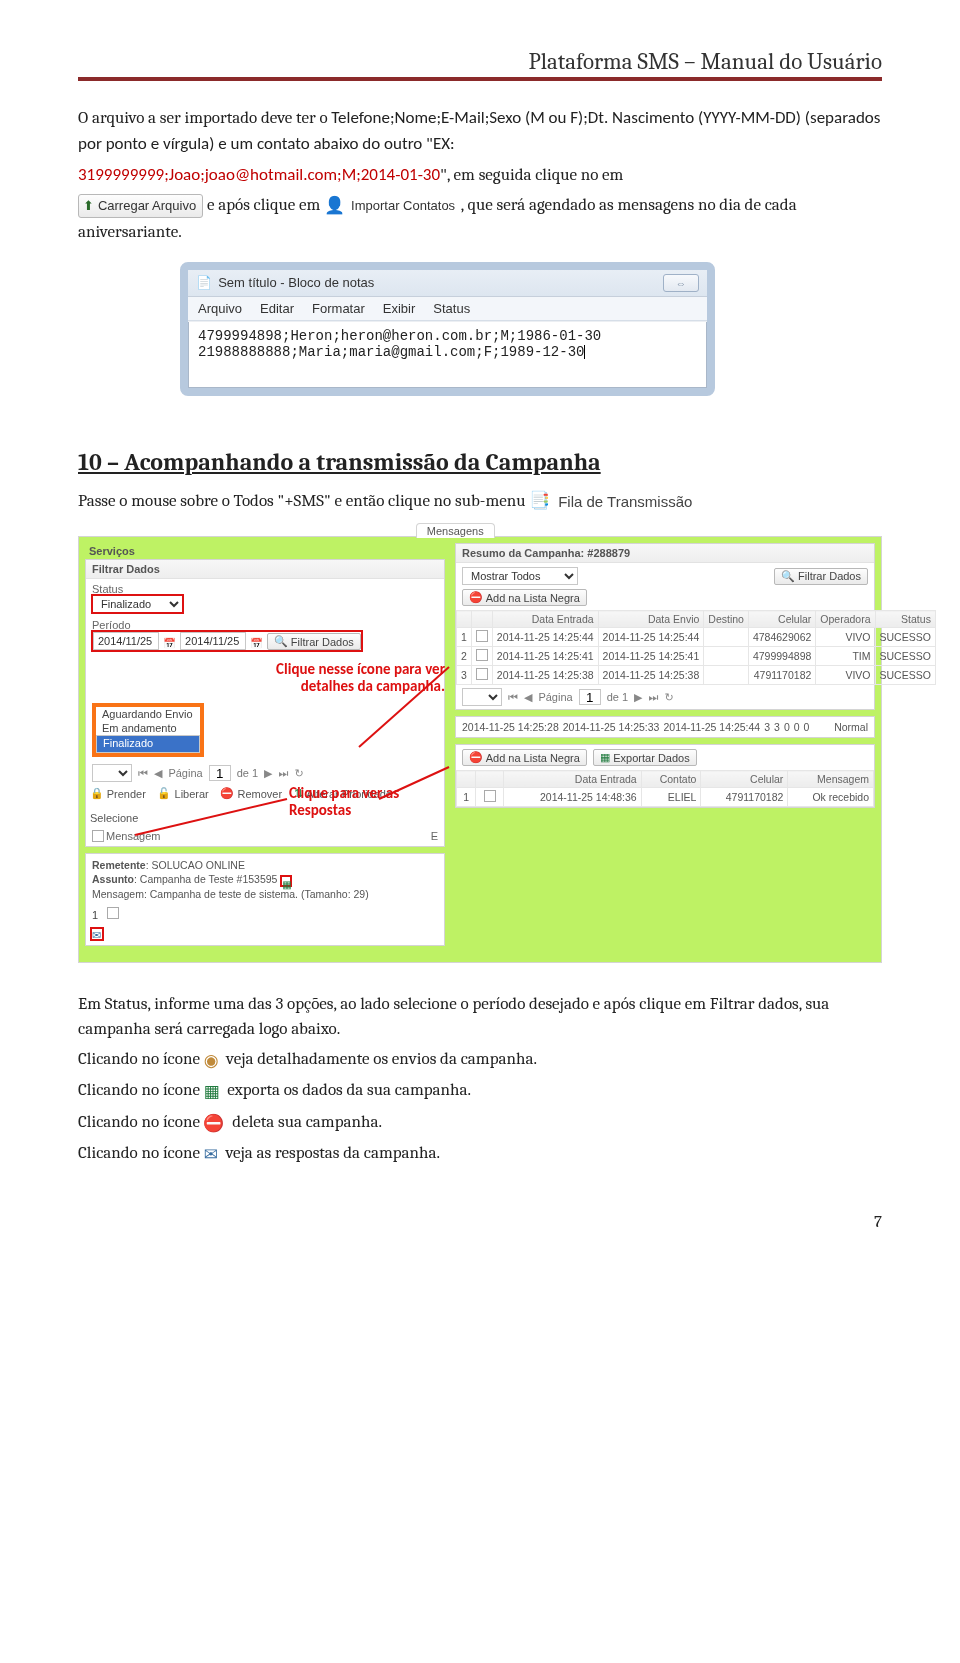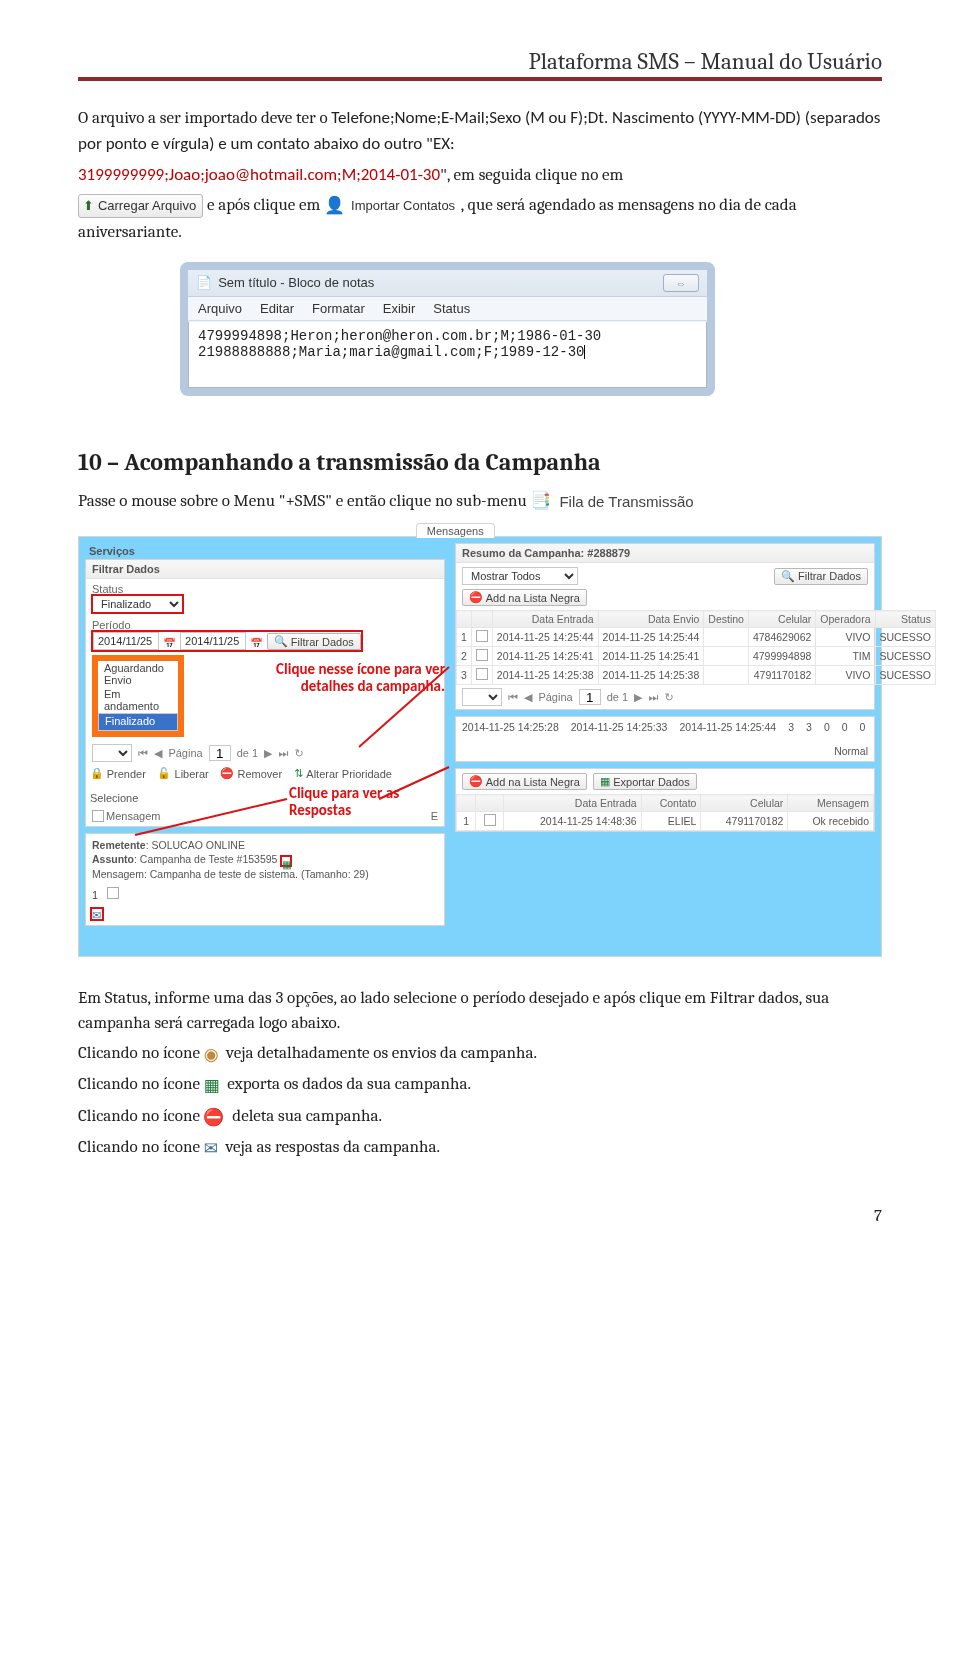--- a/index.html
+++ b/index.html
@@ -59,20 +59,21 @@
   .ic-target { color: #c08a3a; }
   .ic-excel { color: #1f7a3d; }
   .ic-minus { color: #c0392b; }
   .ic-mail { color: #3a6ea0; }
   h2.section {
     font-family: Cambria, Georgia, serif;
     font-size: 24px;
     font-weight: bold;
     margin: 52px 0 12px 0;
     color: #222;
+    text-decoration: underline;
   }
   
   .notepad {
     width: 535px;
     margin: 16px auto 0 102px;
     font-family: "Segoe UI", Tahoma, sans-serif;
     font-size: 13px;
     border: 8px solid #b7c9de;
     border-radius: 8px;
     background: #fff;
@@ -117,22 +118,22 @@
     display:inline-block; width:1px; height:14px; background:#000; vertical-align:middle;
   }
   
   .panel-wrap {
     margin: 22px 0 28px 0;
     font-family: "Segoe UI", Tahoma, Arial, sans-serif;
     font-size: 11px;
     color: #444;
     position: relative;
     border: 1px solid #d4d4d4;
-    background: #7dd3fc;
-    padding: 6px 6px 24px 6px;
+    background: #bef264;
+    padding: 6px 6px 10px 6px;
   }
   .pw-tabbar{
     position:absolute;
     top:-14px; left:42%;
     font-size:11px; color:#555;
     background:#fff;
     border:1px solid #d4d4d4;
     border-bottom:none;
     padding:1px 10px;
     border-radius:4px 4px 0 0;
@@ -183,23 +184,24 @@
     gap:3px;
     border: 1px solid #b8b8b8;
     background: linear-gradient(#fdfdfd,#eaeaea);
     padding: 1px 6px;
     font-size: 11px;
     color: #444;
     border-radius: 2px;
   }
   .btn-sm .mag { color:#4b80b5; }
   .status-list {
-    border:6px solid #f97316;
-    width:92px;
+    border:4px solid #f97316;
+    width:112px;
     font-size:11px;
+    margin-top:48px;
   }
   .status-list .opt{ padding:1px 6px; }
   .status-list .opt.sel{ background:#3a72c8; color:#fff; }
   .redbox { outline: 2px solid #d11; outline-offset: -1px; }
   .redbox-thin { border: 2px solid #d11; }
   .pager { display:flex; align-items:center; gap:6px; padding:3px 6px; color:#777;}
   .pager .pgicon{ color:#888; }
   .pager input{ width:22px; height:16px; text-align:center; border:1px solid #c8c8c8;}
   .actionrow { display:flex; gap:12px; padding:2px 4px; flex-wrap:wrap; color:#555;}
   .actionrow span{ display:inline-flex; align-items:center; gap:3px;}
@@ -214,21 +216,21 @@
   }
   .callout.c1 { top: 124px; left: 146px; width:220px;text-align:right; }
   .callout.c2 { top: 248px; left: 210px; width:170px; }
   .leaderlines svg { position:absolute; top:0; left:0; pointer-events:none; }
   .tbl { width:100%; border-collapse:collapse; font-size:10.5px; }
   .tbl th, .tbl td { border:1px solid #e6e6e6; padding:2px 4px; text-align:right; color:#555; white-space:nowrap; }
   .tbl th { background:linear-gradient(#f7f7f7,#ececec); font-weight:normal; color:#666; }
   .tbl td.center, .tbl th.center{ text-align:center; }
   .cb { width:12px; height:12px; border:1px solid #aaa; display:inline-block; background:#fff;}
   .small-muted { color:#888; font-size:10.5px; }
-  .summary-row { display:flex; gap:12px; font-size:10.5px; color:#555; padding:4px 6px; flex-wrap:wrap;}
+  .summary-row { display:flex; gap:4px; font-size:10.5px; color:#555; padding:4px 6px; flex-wrap:wrap;}
   .page-num {
     text-align: right;
     font-family: Cambria, serif;
     font-size: 17px;
     margin-top: 44px;
   }
   .ic { display:inline-block; }
   .after-panel p { font-size:17px; line-height:1.5; }
   .legend-icons .ic { vertical-align:-2px; }
 </style>
@@ -270,21 +272,21 @@
       <span>Formatar</span>
       <span>Exibir</span>
       <span>Status</span>
     </div>
     <div class="np-body"><span>4799994898;Heron;heron@heron.com.br;M;1986-01-30</span>
 <span>21988888888;Maria;maria@gmail.com;F;1989-12-30</span><span class="np-caret"></span></div>
   </div>
 
   <h2 class="section">10 – Acompanhando a transmissão da Campanha</h2>
   <p>
-    <span>Passe o mouse sobre o Menu "+SMS" e então clique no sub-menu </span>
+    <span>Passe o mouse sobre o Todos "+SMS" e então clique no sub-menu </span>
     <span class="ic ic-queue">📑</span>
     <span class="inline-btn" style="border:none;background:none;font-size:15px;color:#444">
       <span>Fila de Transmissão</span>
     </span>
   </p>
 
   <div class="panel-wrap">
     <div class="pw-tabbar">Mensagens</div>
 
     <div class="pw-cols">

